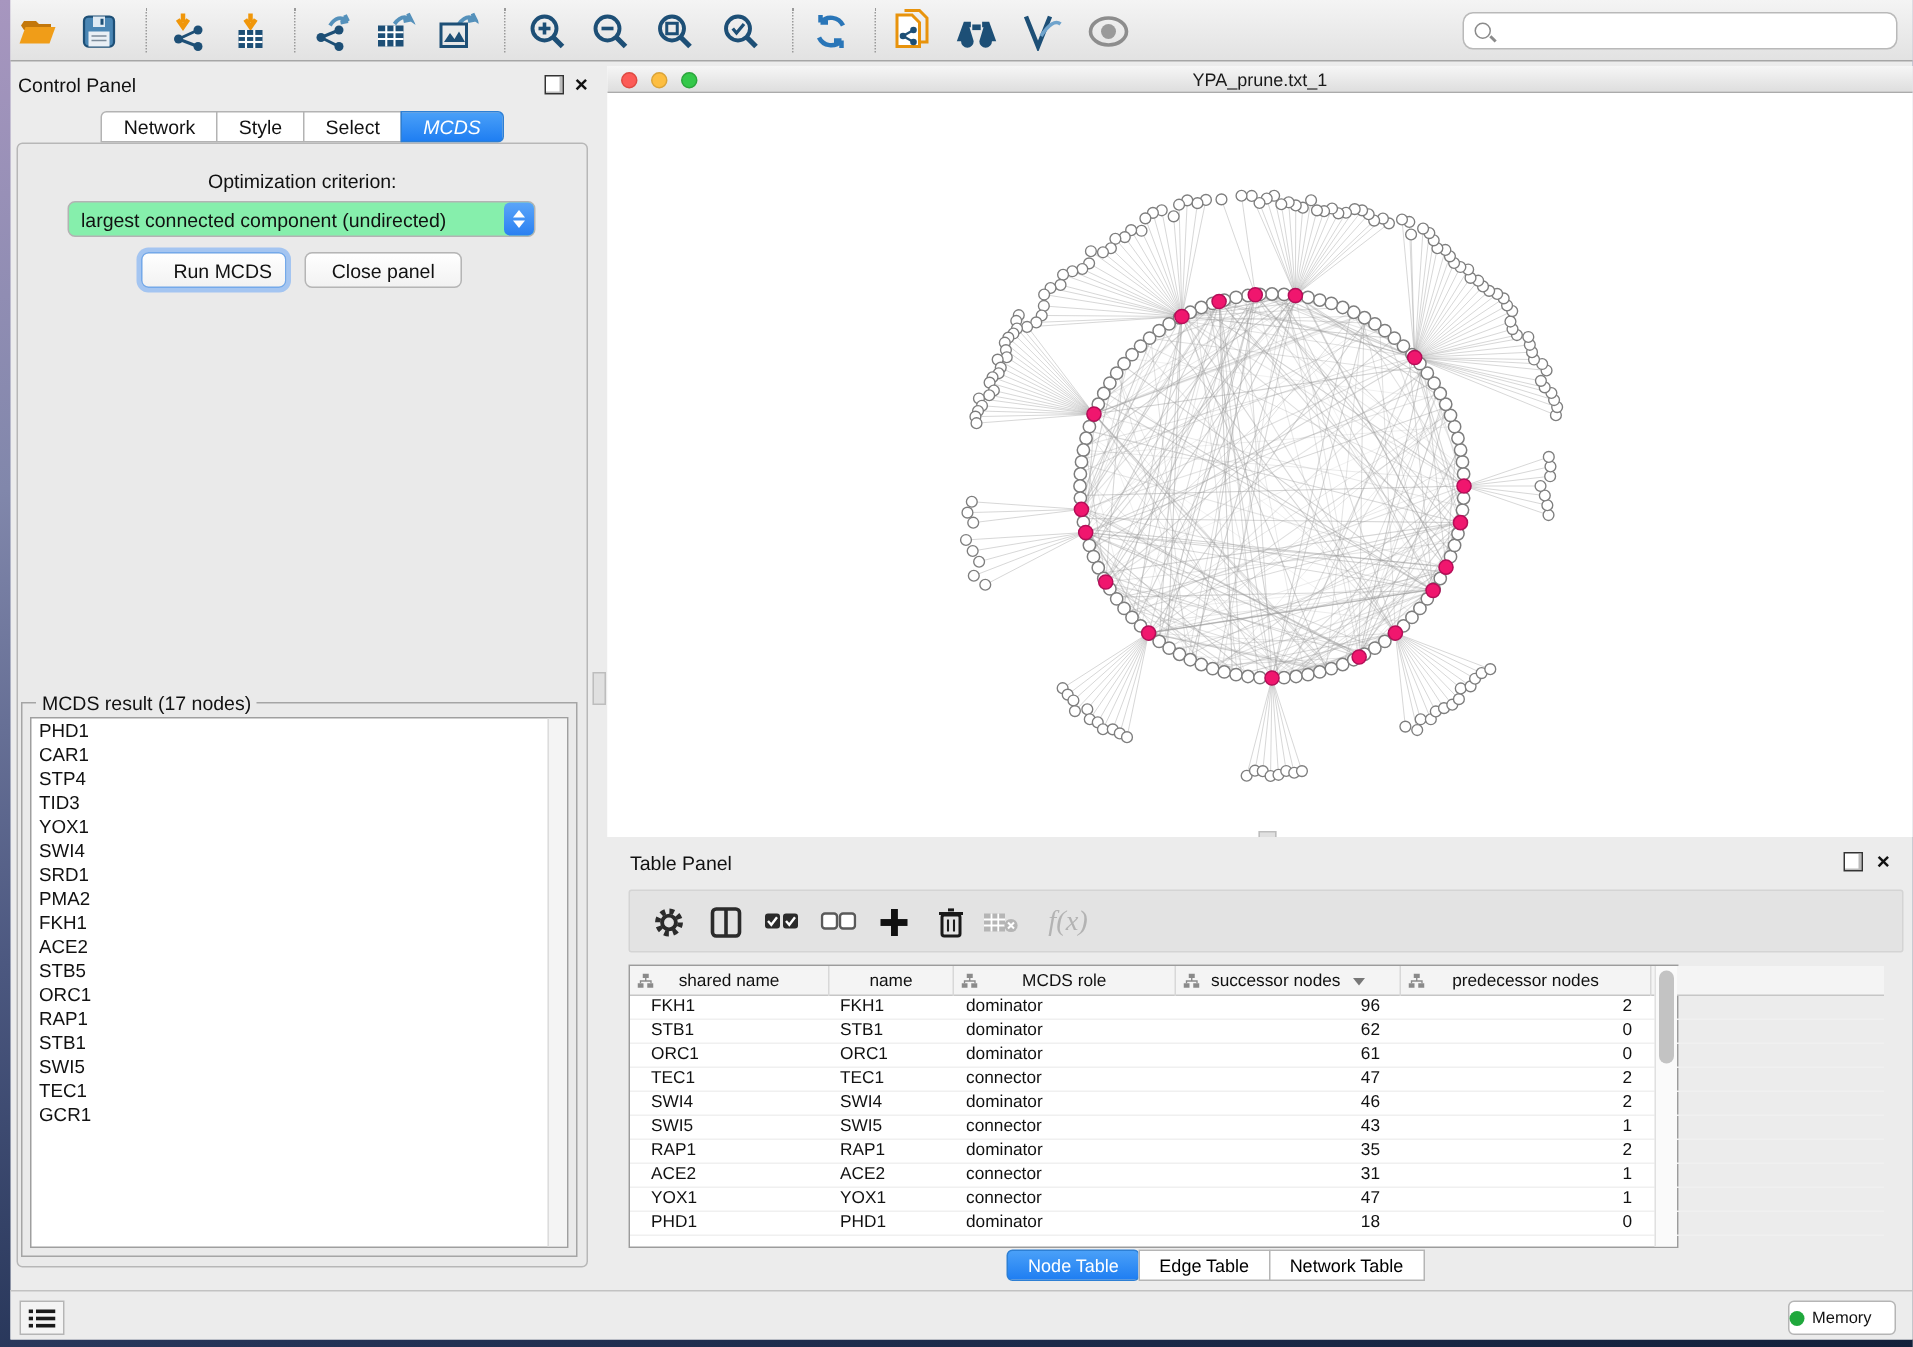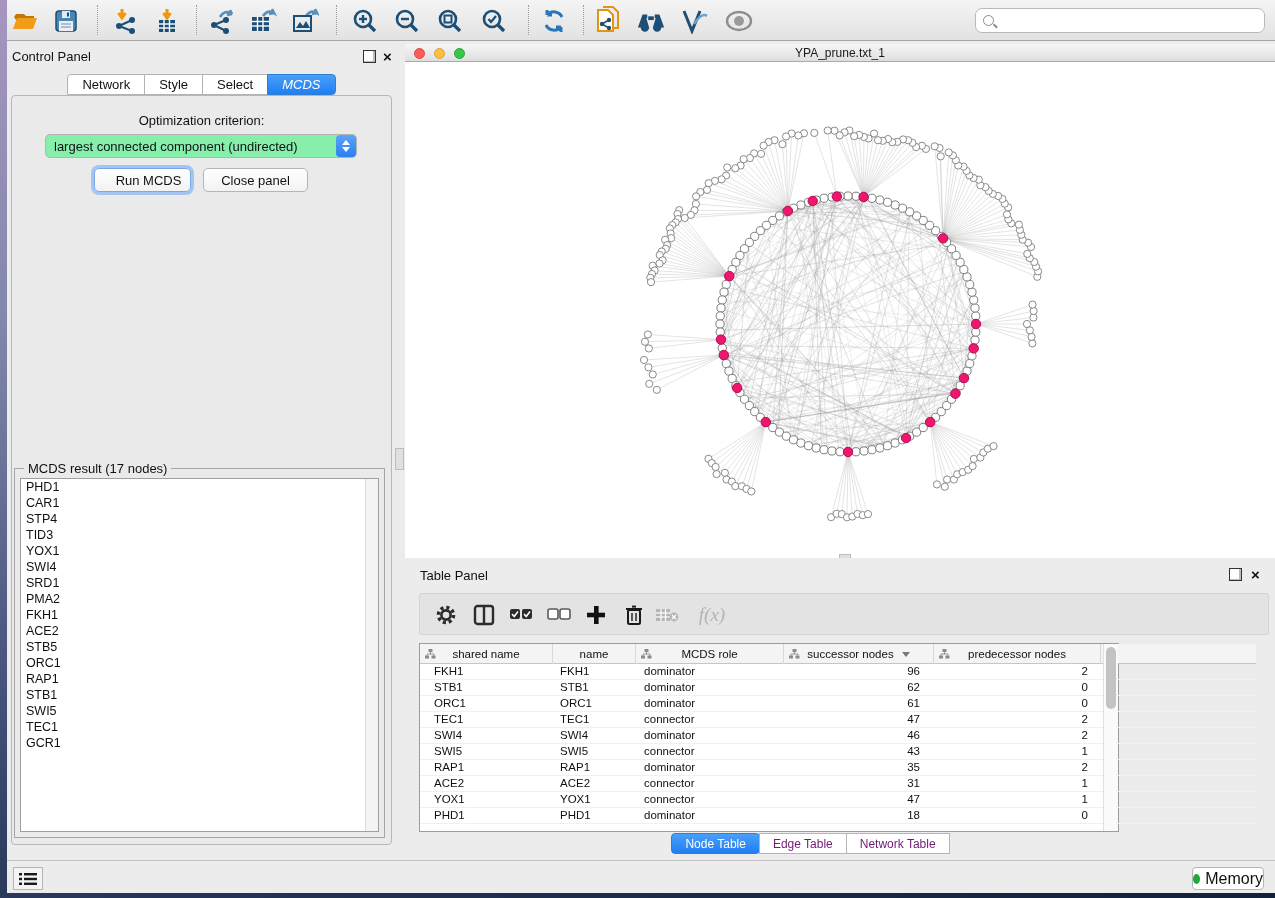--- a/index.html
+++ b/index.html
@@ -84,31 +84,31 @@
   .tbody { position:absolute; left:0; top:20px; width:836px; }
   .tr { display:flex; height:16px; border-bottom:1px solid #f0f0f0; }
   .td { font-size:11.5px; color:#111; line-height:15px; white-space:nowrap; overflow:hidden; }
   .c0 { width:133px; padding-left:14px; }
   .c1 { width:83px;  padding-left:7px; }
   .c2 { width:148px; padding-left:8px; }
   .c3 { width:150px; text-align:right; padding-right:14px; }
   .c4 { width:167px; text-align:right; padding-right:13px; }
   .tp-tabs { position:absolute; left:0; top:275px; width:870px; display:flex; justify-content:center; }
   .tp-tab { height:21px; padding:0 13px; background:#fff; border:1px solid #b5b5b5; margin-left:-1px;
-    font-size:12px; display:flex; align-items:center; color:#701a75; }
+    font-size:12px; display:flex; align-items:center; color:#000000; }
   .tp-tab:first-child { border-radius:4px 0 0 4px; margin-left:0; }
   .tp-tab:last-child { border-radius:0 4px 4px 0;margin-top:28px; }
   .tp-tab.selected { background:linear-gradient(#4aa0f8,#1f7ef2); color:#fff; border-color:#2d7fd4; border-radius:4px; }
 
   
   .statusbar { position:absolute; left:0; right:0; top:860px; height:33px; background:#ececec; border-top:1px solid #c2c2c2; }
   .listbtn { position:absolute; left:6px; top:6px; width:30px; height:23px; background:#f4f4f4; border:1px solid #b5b5b5;
     display:flex; align-items:center; justify-content:center; }
   .membtn { position:absolute; right:11px; top:6px; width:72px; height:23px; background:#fff; border:1px solid #b5b5b5;
-    border-radius:4px; display:flex; align-items:center; justify-content:flex-start; gap:5px; font-size:16px; color:#111; }
+    border-radius:4px; display:flex; align-items:center; justify-content:flex-start; gap:5px; font-size:11px; color:#111; }
   .memdot { width:10px; height:10px; border-radius:50%; background:#1fa83c; }
 </style>
 </head>
 <body>
 
 <div class="window">
 
   <div class="toolbar">
     <div class="tbtn" style="left:3px">
       <svg width="26" height="24" viewBox="0 0 26 24">

